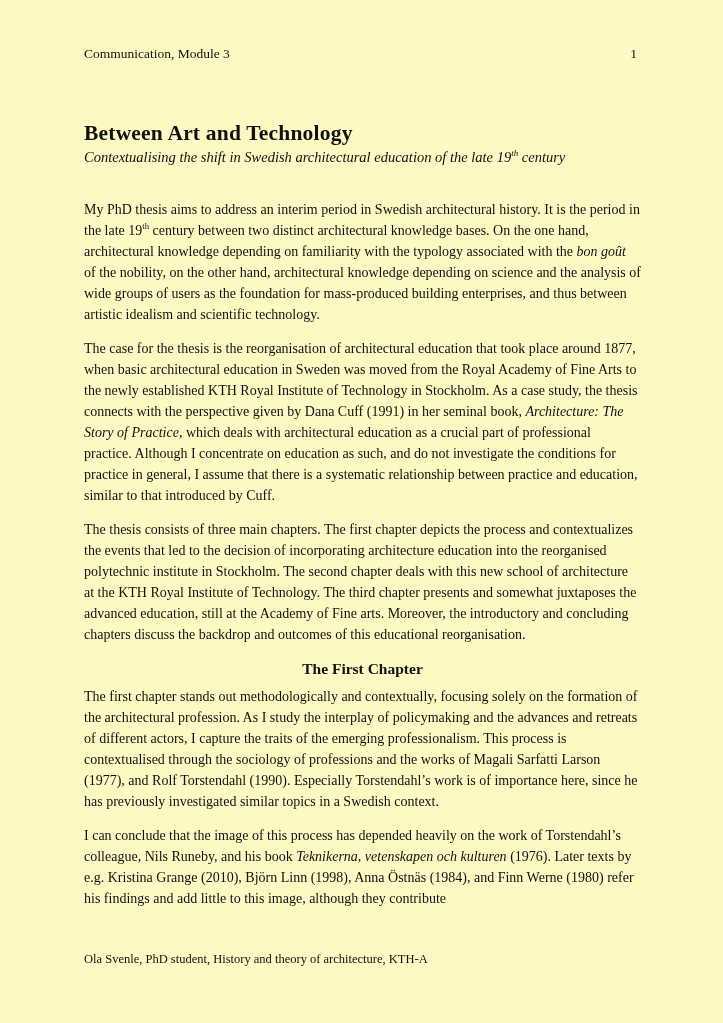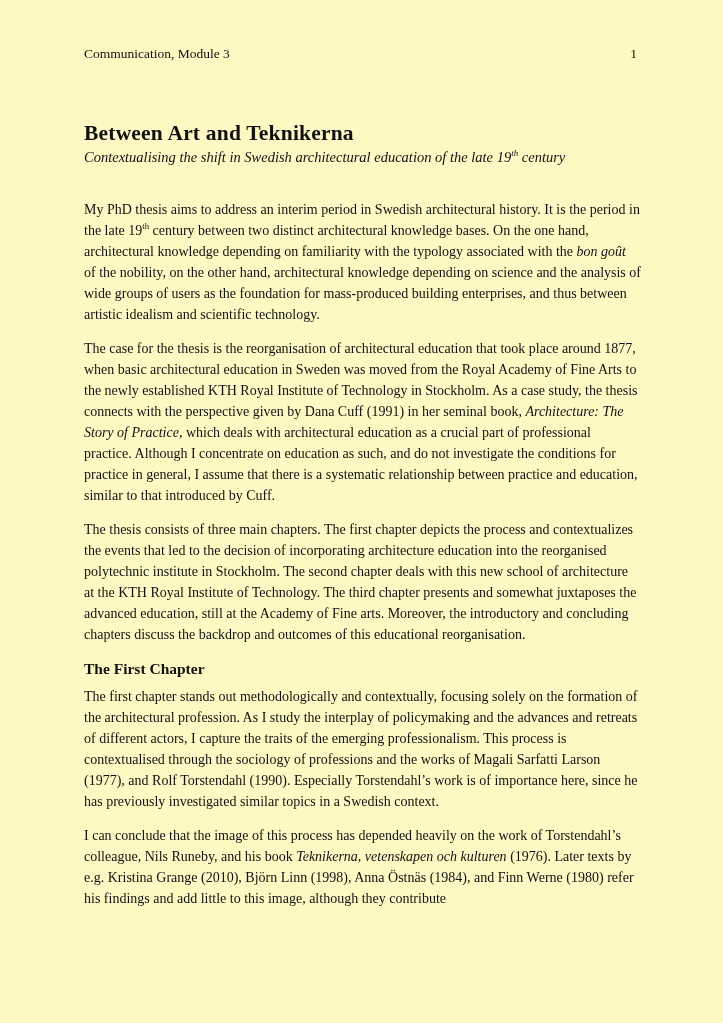--- a/index.html
+++ b/index.html
@@ -53,20 +53,21 @@
     margin: 0 0 13px 0;
   }
   .body-text p.first {
     margin-top: 32px;
   }
   .section-heading {
     font-size: 15.5px;
     font-weight: bold;
     line-height: 22px;
     margin: 13px 0 6px 0;
+    text-align: center;
   }
   sup {
     font-size: 0.62em;
     vertical-align: super;
     line-height: 0;
   }
   .footer-line {
     position: absolute;
     left: 84px;
     top: 951px;
@@ -78,32 +79,33 @@
 <body>
 
 <div class="page">
   <div class="content">
 
     <div class="header-row">
       <span>Communication, Module 3</span>
       <span class="page-number">1</span>
     </div>
 
-    <h1 class="doc-title">Between Art and Teknikerna</h1>
+    <h1 class="doc-title">Between Art and Technology</h1>
 
     <div class="doc-subtitle"><span style="font-style: italic;">Contextualising the shift in Swedish architectural education of the late 19</span><sup style="font-style: italic;">th</sup><span style="font-style: italic;"> century</span></div>
 
     <div class="body-text">
       <p class="first"><span>My PhD thesis aims to address an interim period in Swedish architectural history. It is the period in the late 19</span><sup>th</sup><span> century between two distinct architectural knowledge bases. On the one hand, architectural knowledge depending on familiarity with the typology associated with the </span><span style="font-style: italic;">bon goût</span><span> of the nobility, on the other hand, architectural knowledge depending on science and the analysis of wide groups of users as the foundation for mass-produced building enterprises, and thus between artistic idealism and scientific technology.</span></p>
 
       <p><span>The case for the thesis is the reorganisation of architectural education that took place around 1877, when basic architectural education in Sweden was moved from the Royal Academy of Fine Arts to the newly established KTH Royal Institute of Technology in Stockholm. As a case study, the thesis connects with the perspective given by Dana Cuff (1991) in her seminal book, </span><span style="font-style: italic;">Architecture: The Story of Practice</span><span>, which deals with architectural education as a crucial part of professional practice. Although I concentrate on education as such, and do not investigate the conditions for practice in general, I assume that there is a systematic relationship between practice and education, similar to that introduced by Cuff.</span></p>
 
       <p><span>The thesis consists of three main chapters. The first chapter depicts the process and contextualizes the events that led to the decision of incorporating architecture education into the reorganised polytechnic institute in Stockholm. The second chapter deals with this new school of architecture at the KTH Royal Institute of Technology. The third chapter presents and somewhat juxtaposes the advanced education, still at the Academy of Fine arts. Moreover, the introductory and concluding chapters discuss the backdrop and outcomes of this educational reorganisation.</span></p>
 
       <h2 class="section-heading">The First Chapter</h2>
 
       <p><span>The first chapter stands out methodologically and contextually, focusing solely on the formation of the architectural profession. As I study the interplay of policymaking and the advances and retreats of different actors, I capture the traits of the emerging professionalism. This process is contextualised through the sociology of professions and the works of Magali Sarfatti Larson (1977), and Rolf Torstendahl (1990). Especially Torstendahl’s work is of importance here, since he has previously investigated similar topics in a Swedish context.</span></p>
 
       <p><span>I can conclude that the image of this process has depended heavily on the work of Torstendahl’s colleague, Nils Runeby, and his book </span><span style="font-style: italic;">Teknikerna, vetenskapen och kulturen</span><span> (1976). Later texts by e.g. Kristina Grange (2010), Björn Linn (1998), Anna Östnäs (1984), and Finn Werne (1980) refer his findings and add little to this image, although they contribute</span></p>
     </div>
   </div>
 
+  <div class="footer-line">Ola Svenle, PhD student, History and theory of architecture, KTH-A</div>
 </div>
 
 </body></html>

